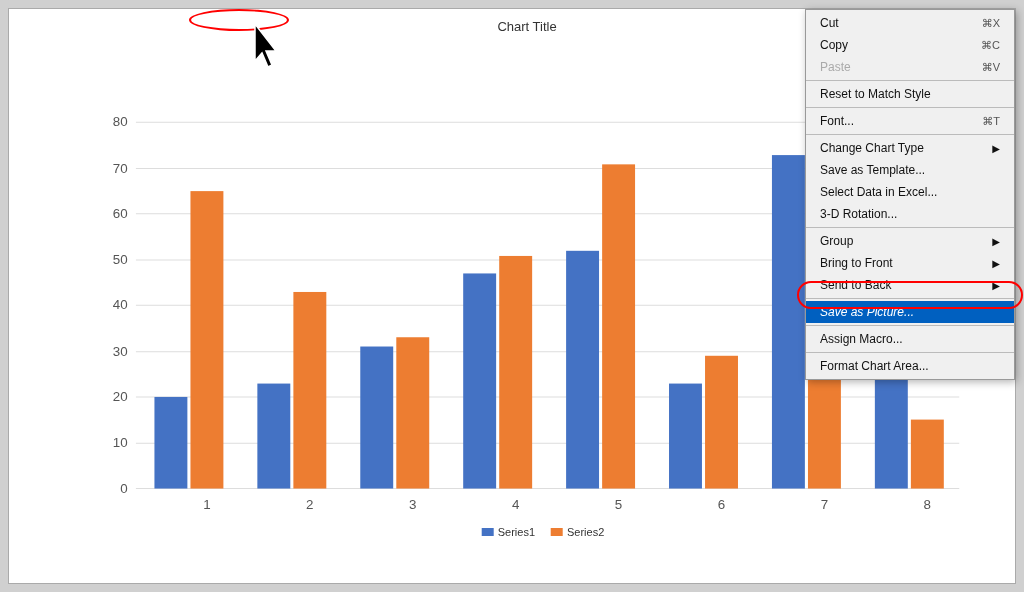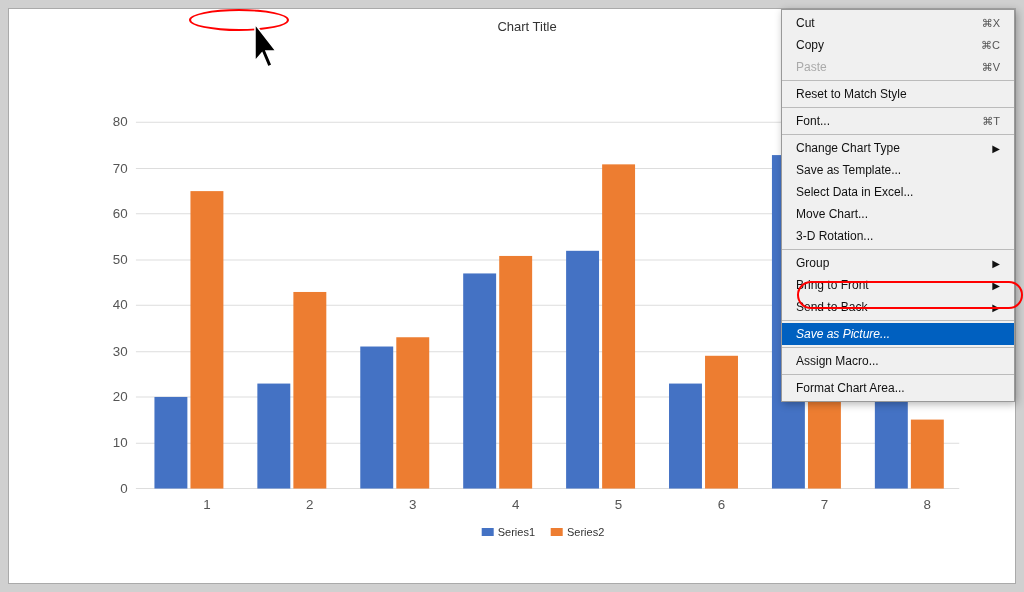--- a/index.html
+++ b/index.html
@@ -40,21 +40,21 @@
     svg.chart-svg {
       width: 100%;
       height: 100%;
     }
 
     
     .context-menu {
       position: absolute;
       top: 0px;
       right: 0px;
-      width: 234px;
+      width: 210px;
       background: #f0f0f0;
       border: 1px solid #999;
       box-shadow: 2px 2px 8px rgba(0,0,0,0.3);
       z-index: 100;
       padding: 2px 0;
       text-align: center;
     }
 
     .menu-item {
       display: flex;
@@ -272,24 +272,20 @@
       </div>
       <div class="menu-item">
         <span>Save as Template...</span>
         <span></span>
       </div>
       <div class="menu-item">
         <span>Select Data in Excel...</span>
         <span></span>
       </div>
       <div class="menu-item">
-        <span>Move Chart...</span>
-        <span></span>
-      </div>
-      <div class="menu-item">
         <span>3-D Rotation...</span>
         <span></span>
       </div>
       <div class="menu-separator"></div>
       <div class="menu-item">
         <span>Group</span>
         <span class="arrow">▶</span>
       </div>
       <div class="menu-item">
         <span>Bring to Front</span>

